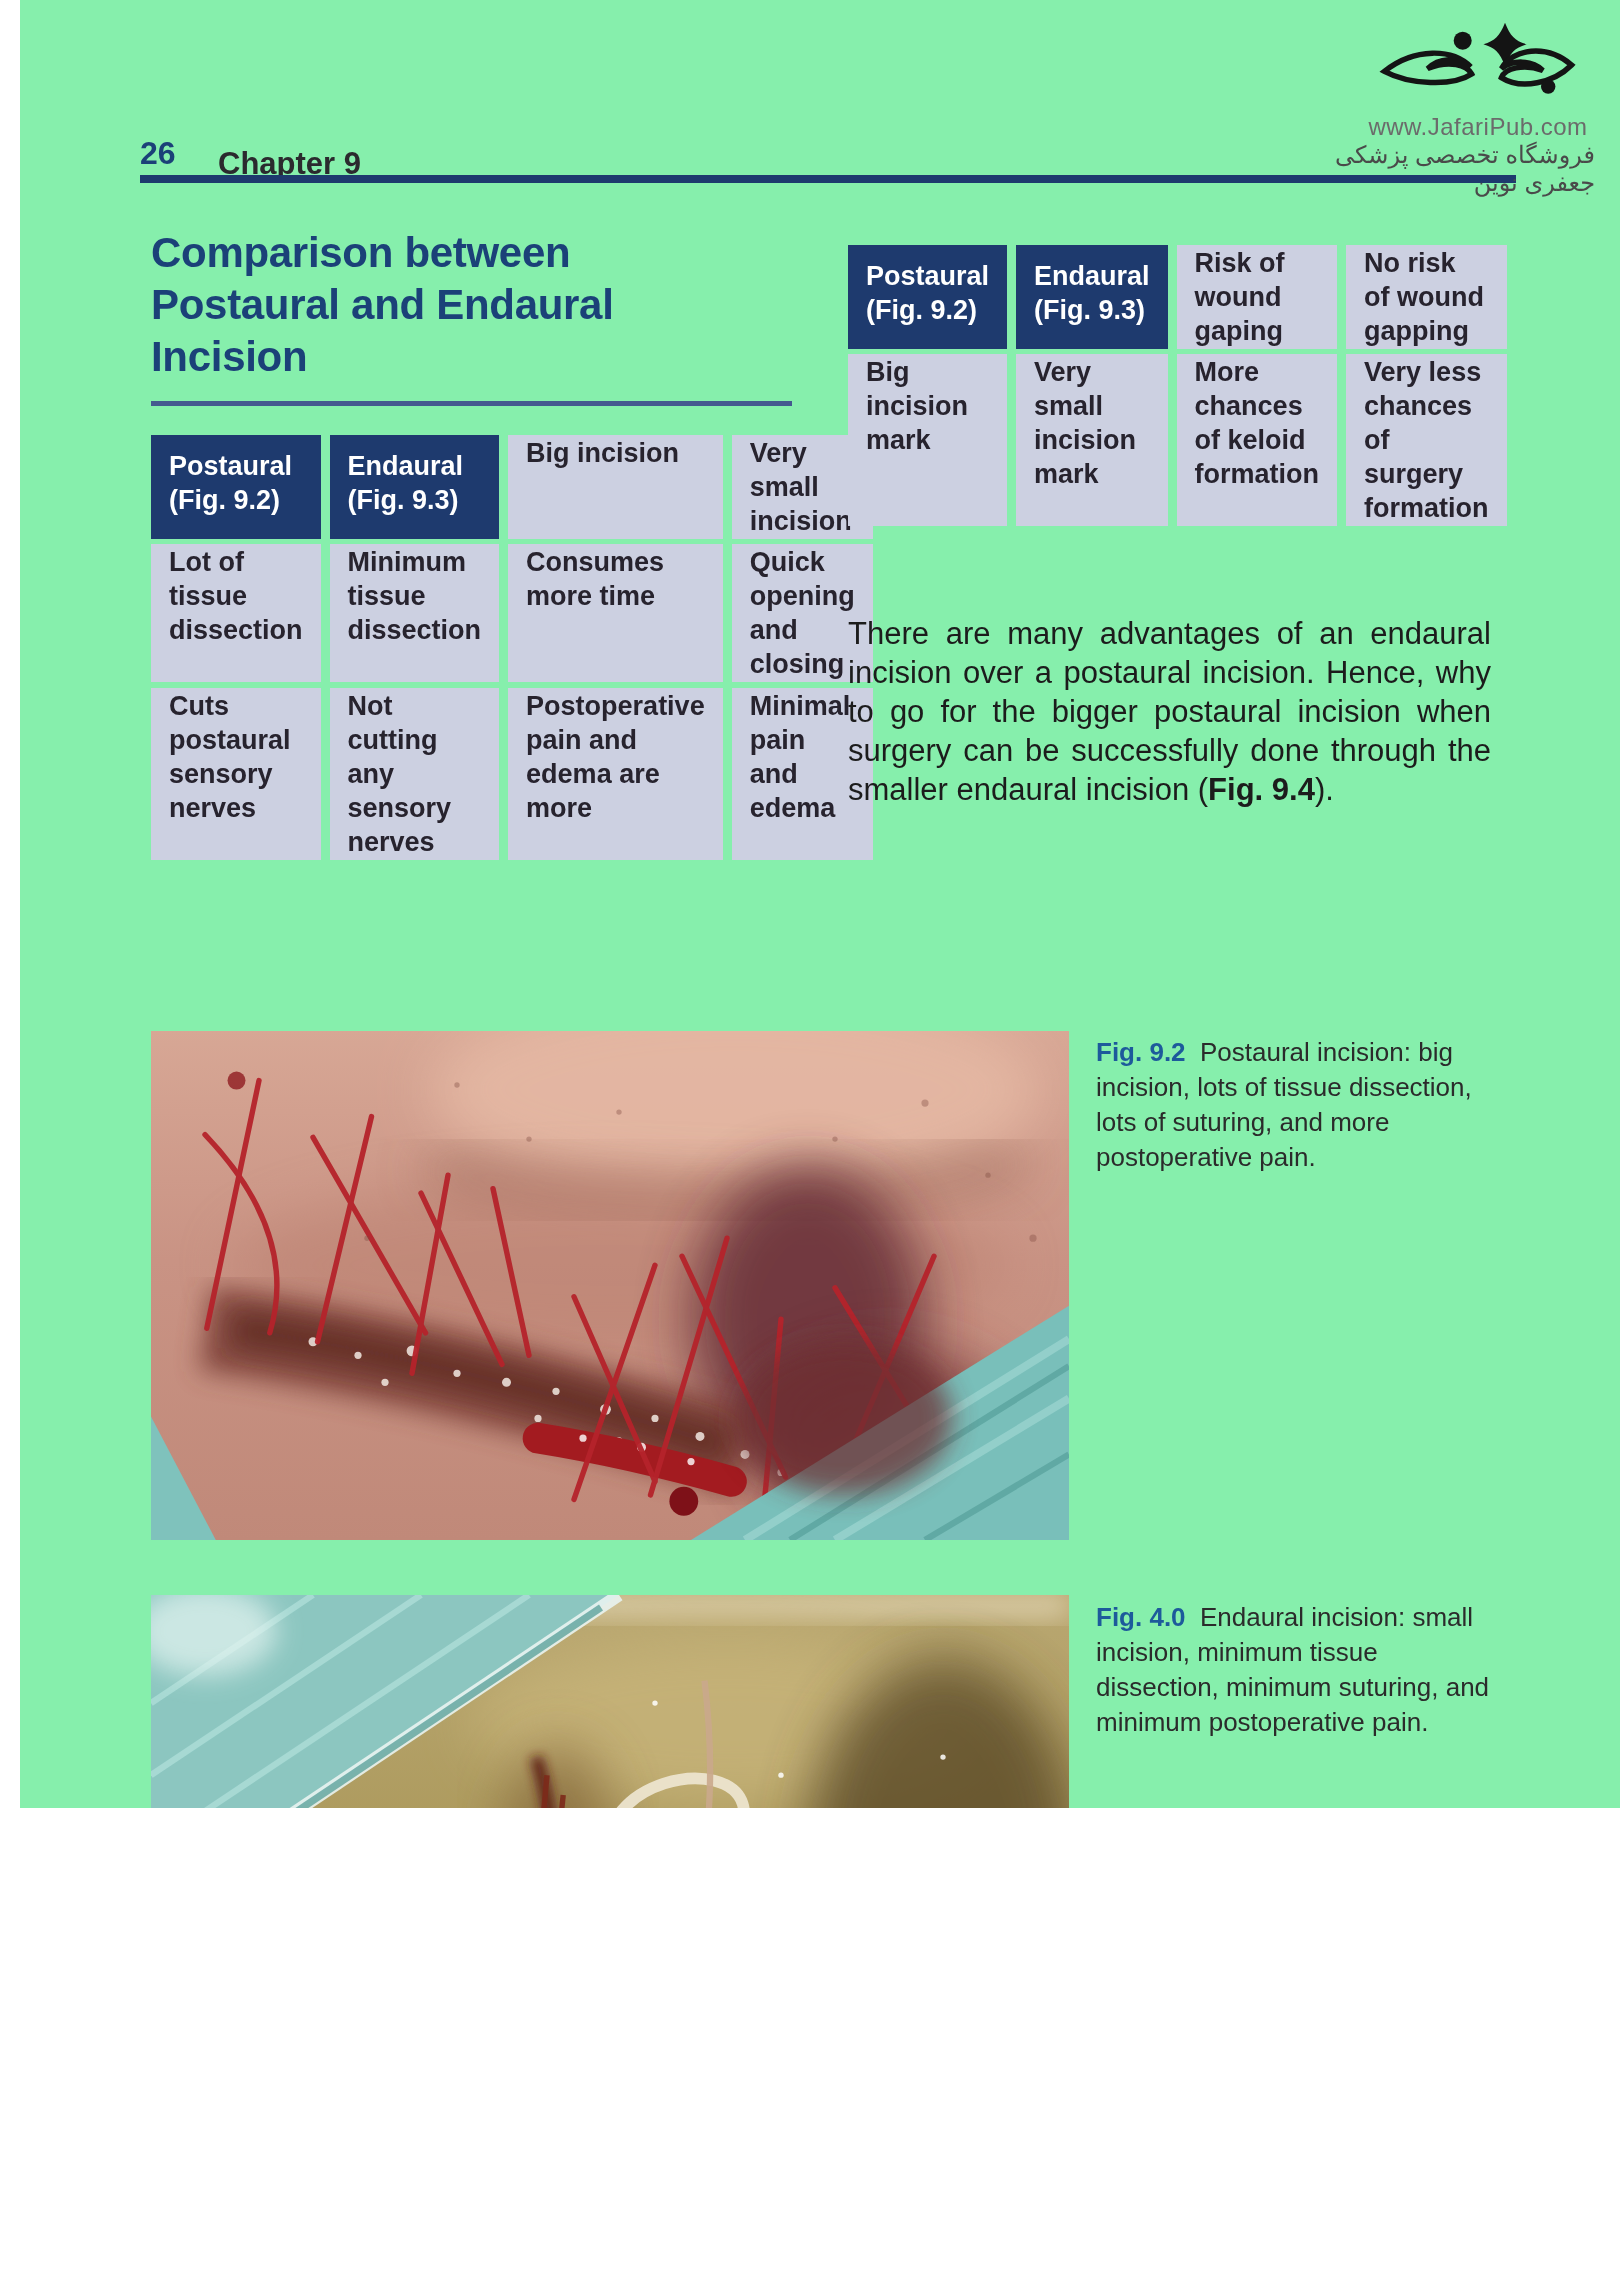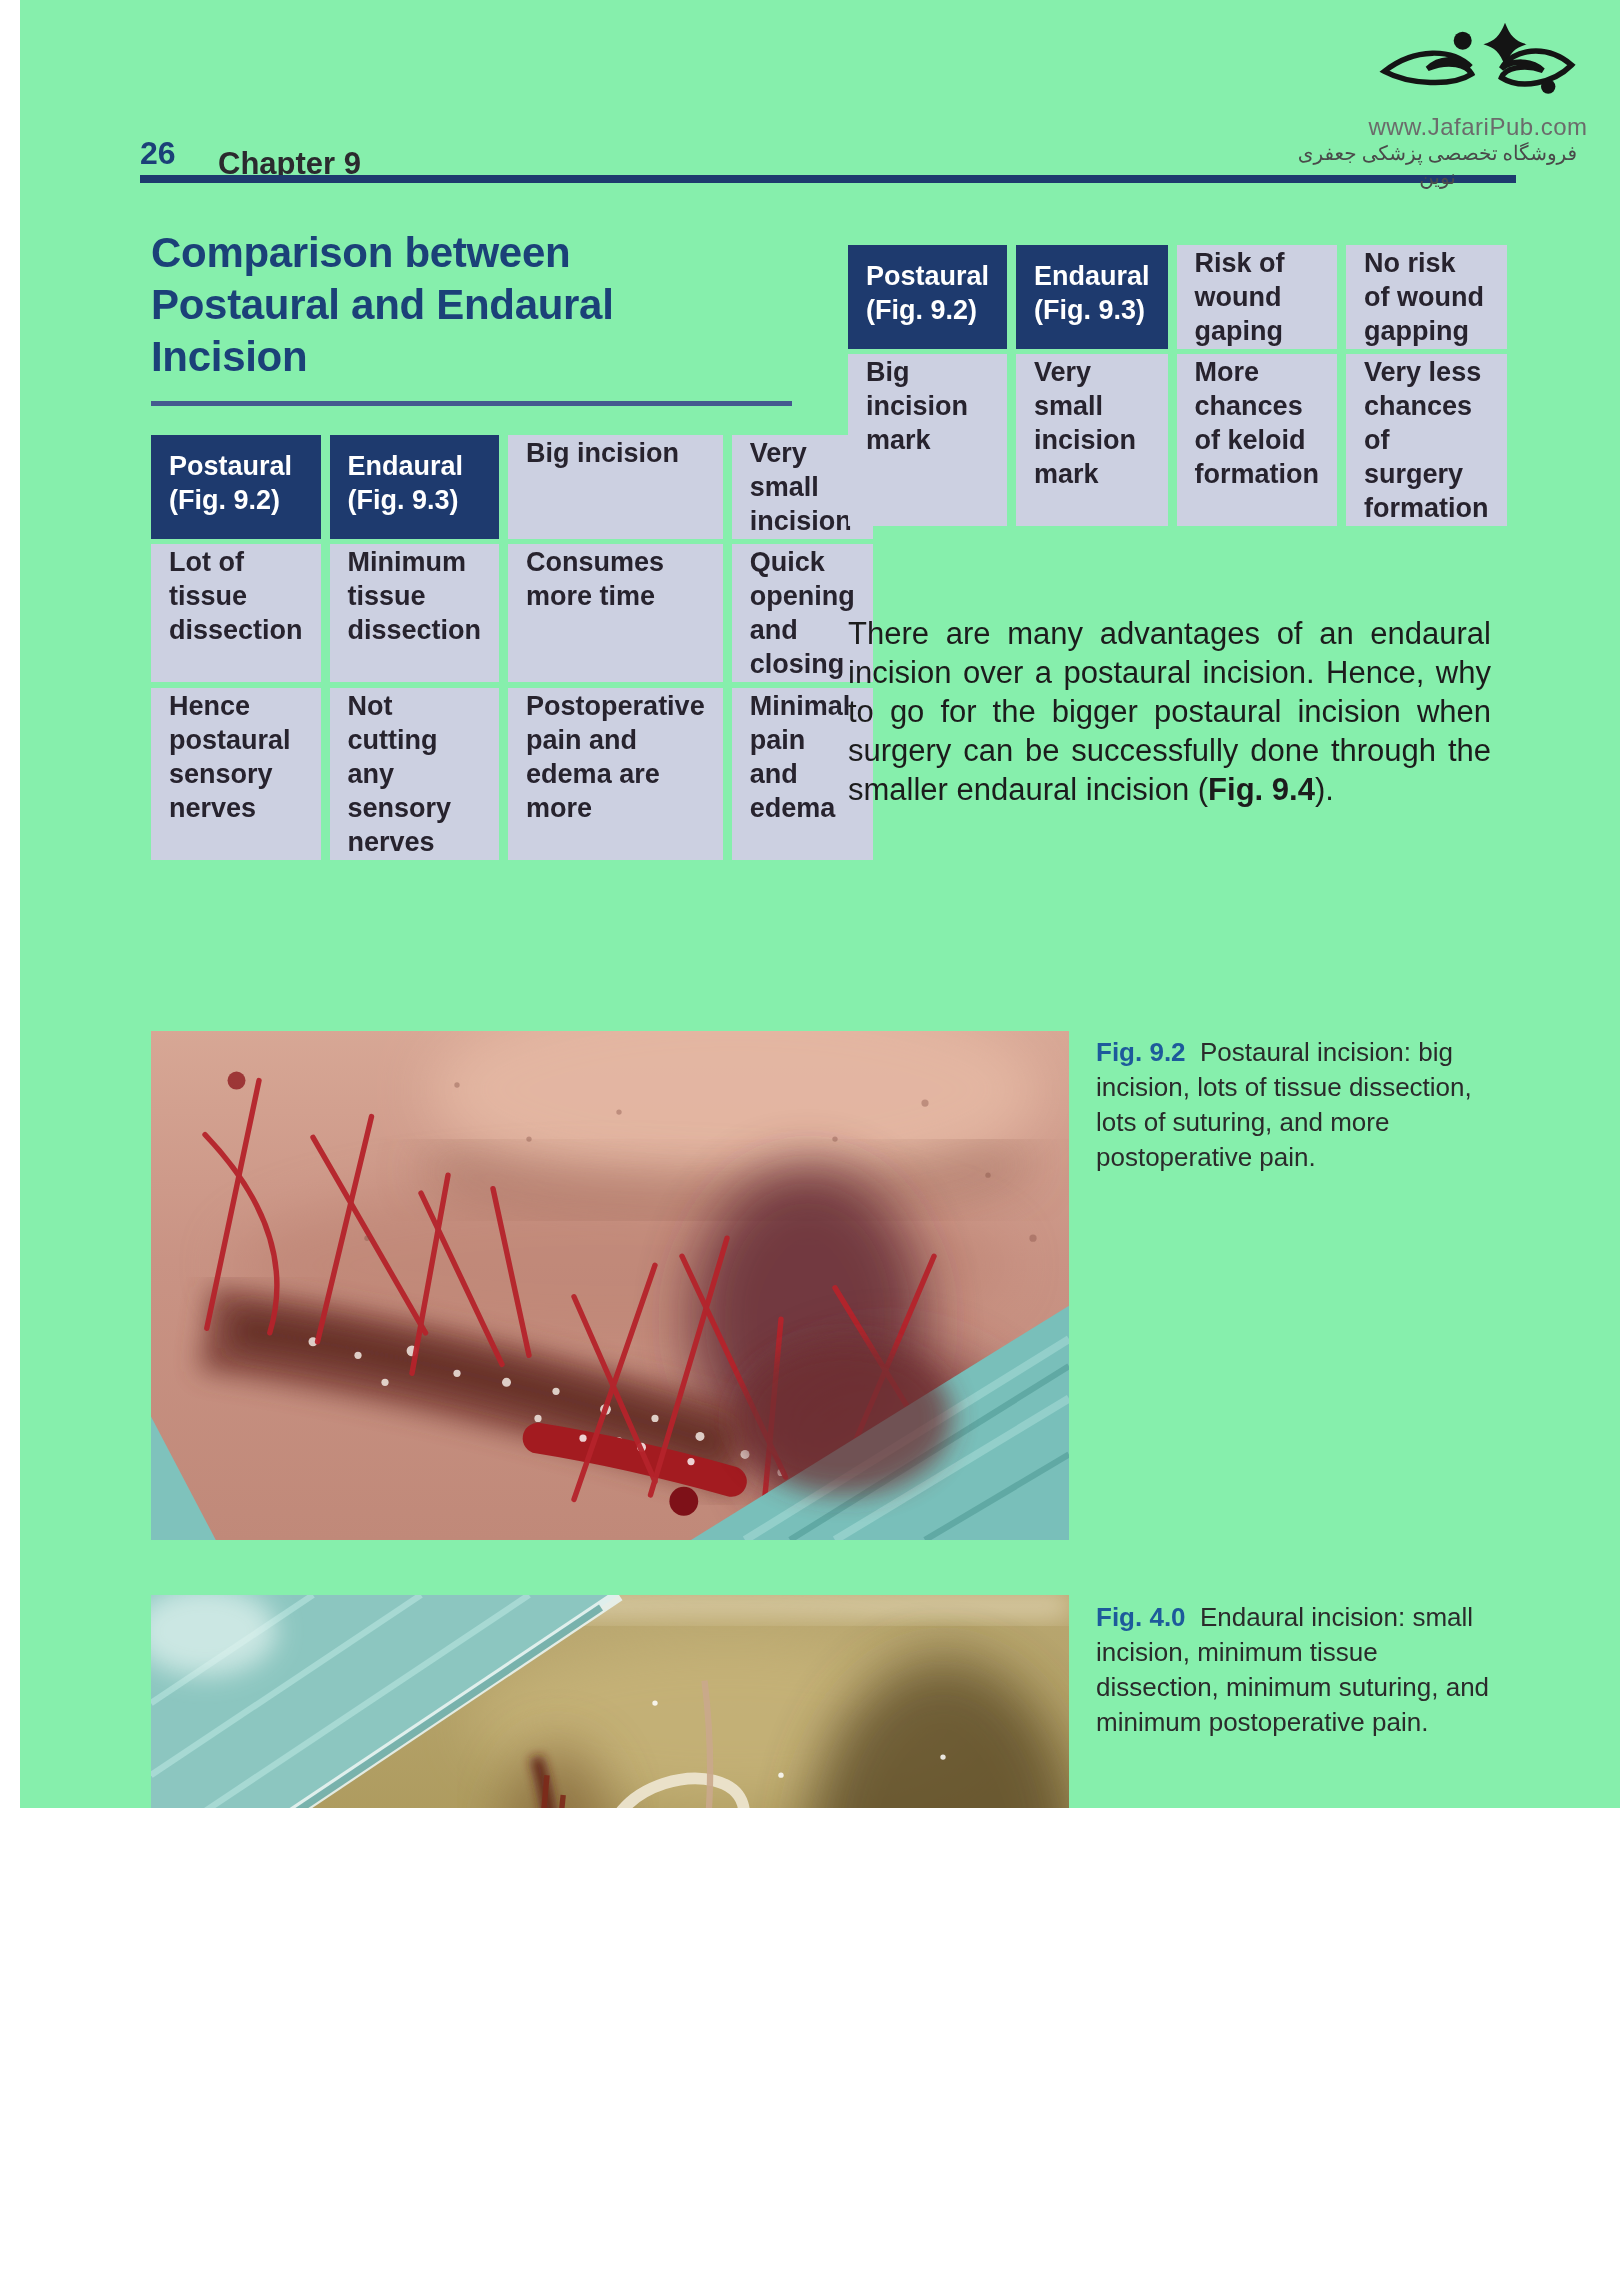--- a/index.html
+++ b/index.html
@@ -8,22 +8,22 @@
 
   
   .pagenum{position:absolute;left:120px;top:135px;font-size:32px;font-weight:bold;color:#1b4178;}
   .chapter{position:absolute;left:198px;top:146px;font-size:31px;font-weight:bold;color:#2b2a2e;}
   .header-rule{position:absolute;left:120px;top:175px;width:1376px;height:8px;background:#1e3a6e;}
 
   
   .brand-mark{position:absolute;left:1350px;top:20px;width:216px;height:92px;}
   .brand-url{position:absolute;left:1332px;top:113px;width:252px;text-align:center;
              font-size:24px;color:#6b6b6b;letter-spacing:0.5px;}
-  .brand-tagline{position:absolute;left:1260px;top:141px;width:315px;text-align:center;direction:rtl;
-             font-family:Liberation Serif, serif;font-size:20px;color:#4a4a4a;}
+  .brand-tagline{position:absolute;left:1260px;top:141px;width:315px;text-align:right;direction:rtl;
+             font-family:Liberation Sans, sans-serif;font-size:24px;color:#4a4a4a;}
 
   
   .title{position:absolute;left:131px;top:227px;width:594px;font-size:42px;font-weight:bold;
          color:#1b4178;line-height:52px;white-space:pre-line;letter-spacing:-0.3px;}
   .title-rule{position:absolute;left:131px;top:401px;width:641px;height:4.5px;background:#44598f;}
 
   
   .ctable{position:absolute;display:grid;grid-template-columns:1fr 1fr 1fr 1fr;gap:5.4px 9px;}
   .t-left{left:131px;top:435px;width:641px;}
   .t-right{left:828px;top:245px;width:641px;}
@@ -76,21 +76,21 @@
 
   <div class="ctable t-left">
     <div class="th">Postaural (Fig. 9.2)</div>
     <div class="th">Endaural (Fig. 9.3)</div>
     <div class="td">Big incision</div>
     <div class="td">Very small incision</div>
     <div class="td">Lot of tissue dissection</div>
     <div class="td">Minimum tissue dissection</div>
     <div class="td">Consumes more time</div>
     <div class="td">Quick opening and closing</div>
-    <div class="td">Hence postaural sensory nerves</div>
+    <div class="td">Cuts postaural sensory nerves</div>
     <div class="td">Not cutting any sensory nerves</div>
     <div class="td">Postoperative pain and edema are more</div>
     <div class="td">Minimal pain and edema</div>
   </div>
 
   <div class="ctable t-right">
     <div class="th">Postaural (Fig. 9.2)</div>
     <div class="th">Endaural (Fig. 9.3)</div>
     <div class="td">Risk of wound gaping</div>
     <div class="td">No risk of wound gapping</div>

